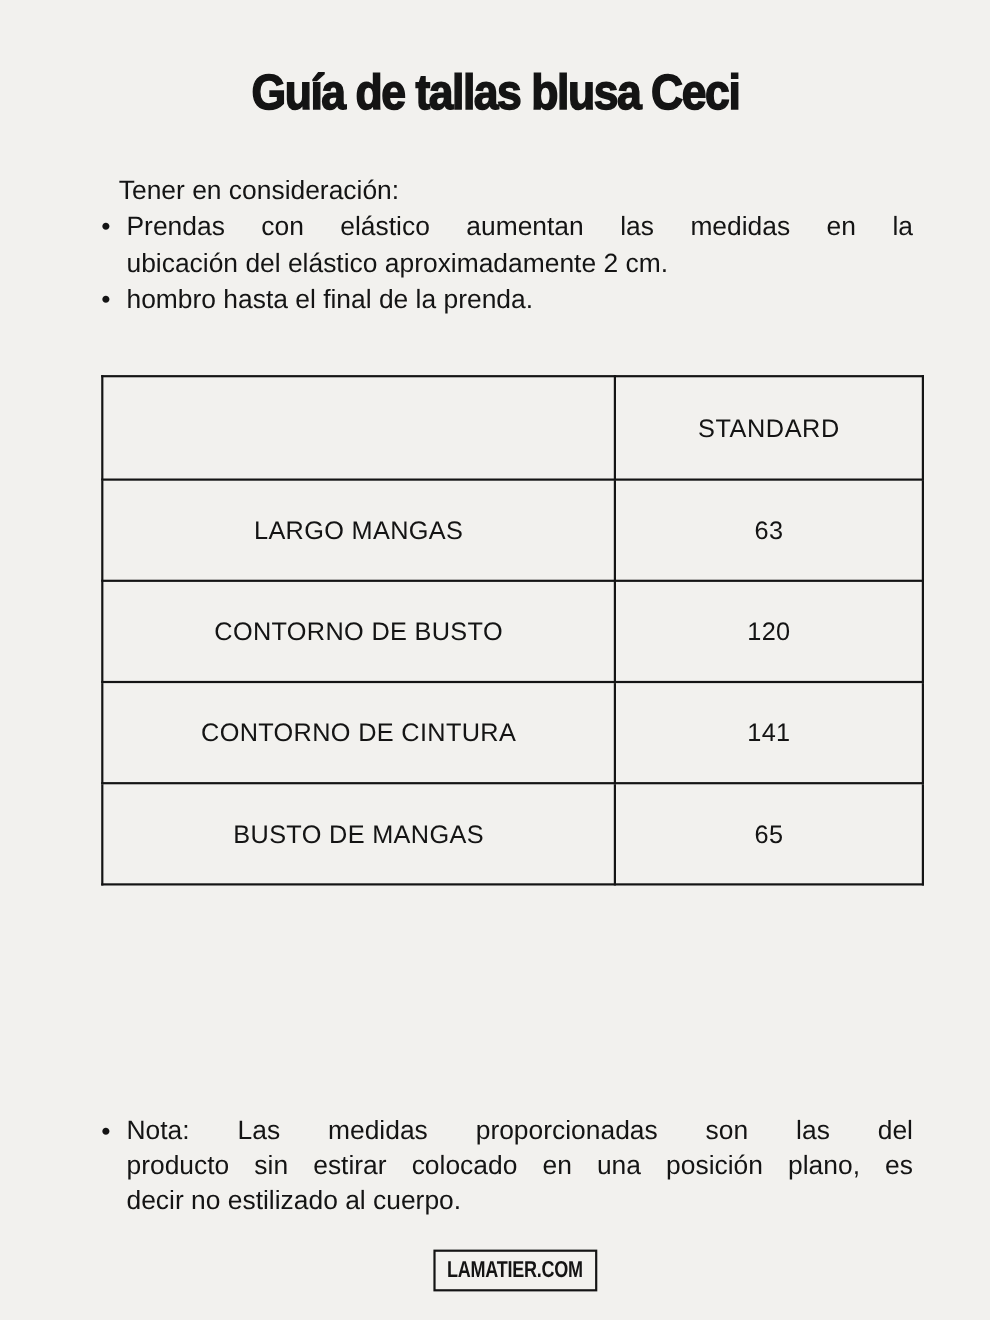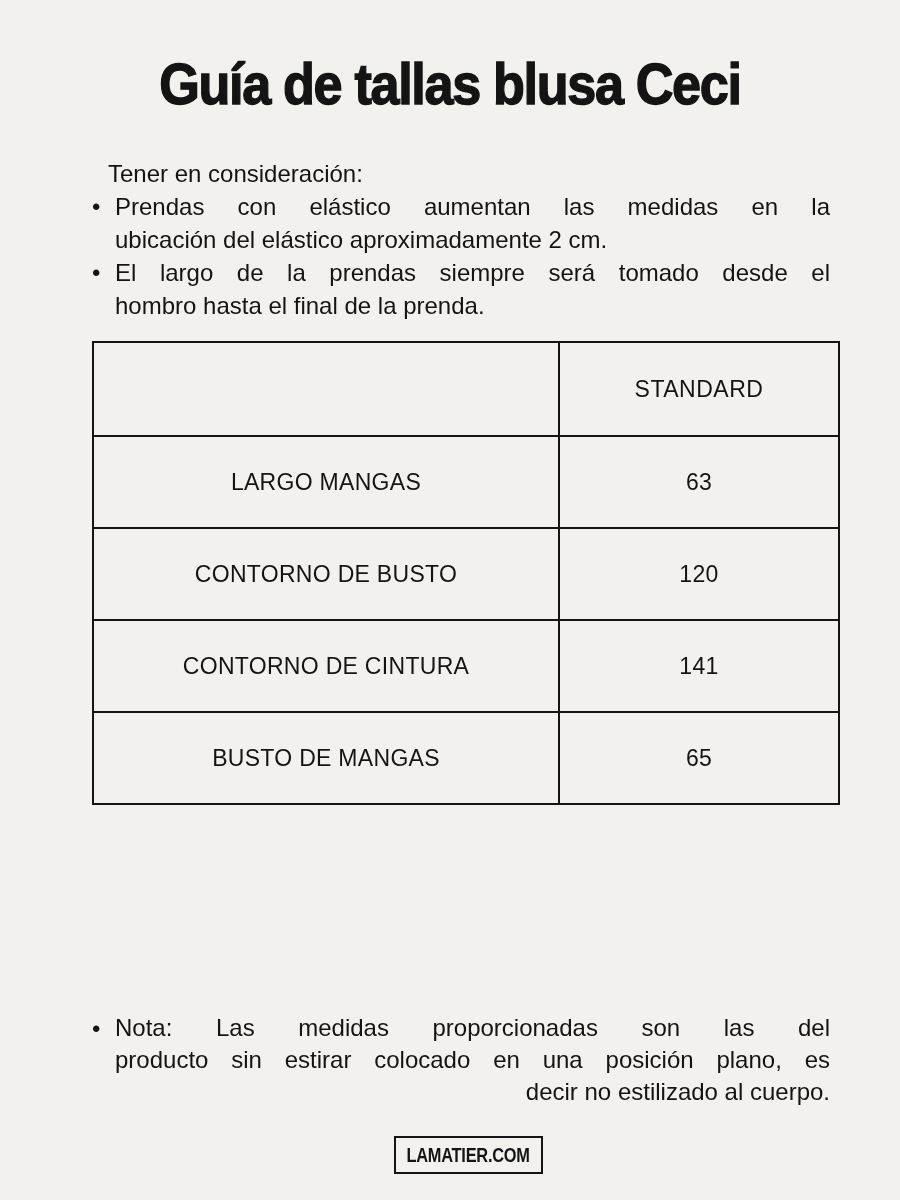--- a/index.html
+++ b/index.html
@@ -21,21 +21,21 @@
   }
 
   
   .title {
     position: absolute;
     top: 46px;
     left: 0;
     width: 100%;
     margin: 0;
     text-align: center;
-    font-size: 58px;
+    font-size: 45px;
     line-height: 76px;
     font-weight: bold;
   }
   .title-inner {
     display: inline-block;
     transform: scaleX(0.90);
     transform-origin: center;
     letter-spacing: -1.5px;
     -webkit-text-stroke: 1.4px #141414;
   }
@@ -97,21 +97,20 @@
 
   
   .note {
     position: absolute;
     left: 92px;
     top: 1012px;
     width: 740px;
   }
   .note .tline {
     line-height: 32px;
-    text-align: right;
   }
   .note-label {
     font-weight: normal;
   }
 
   
   .footer {
     position: absolute;
     top: 1136px;
     left: 0;
@@ -155,21 +154,20 @@
       <span class="bullet-marker">•</span>
       <div class="bullet-lines">
         <div class="tline just">Prendas con elástico aumentan las medidas en la</div>
         <div class="tline">ubicación del elástico aproximadamente 2 cm.</div>
       </div>
     </div>
 
     <div class="bullet-item">
       <span class="bullet-marker">•</span>
       <div class="bullet-lines">
-        <div class="tline just">El largo de la prendas siempre será tomado desde el</div>
         <div class="tline">hombro hasta el final de la prenda.</div>
       </div>
     </div>
   </section>
 
   <table class="size-table">
     <tbody>
         <tr class="header-row">
       <td class="col-measure"></td>
       <td class="col-size">STANDARD</td>

